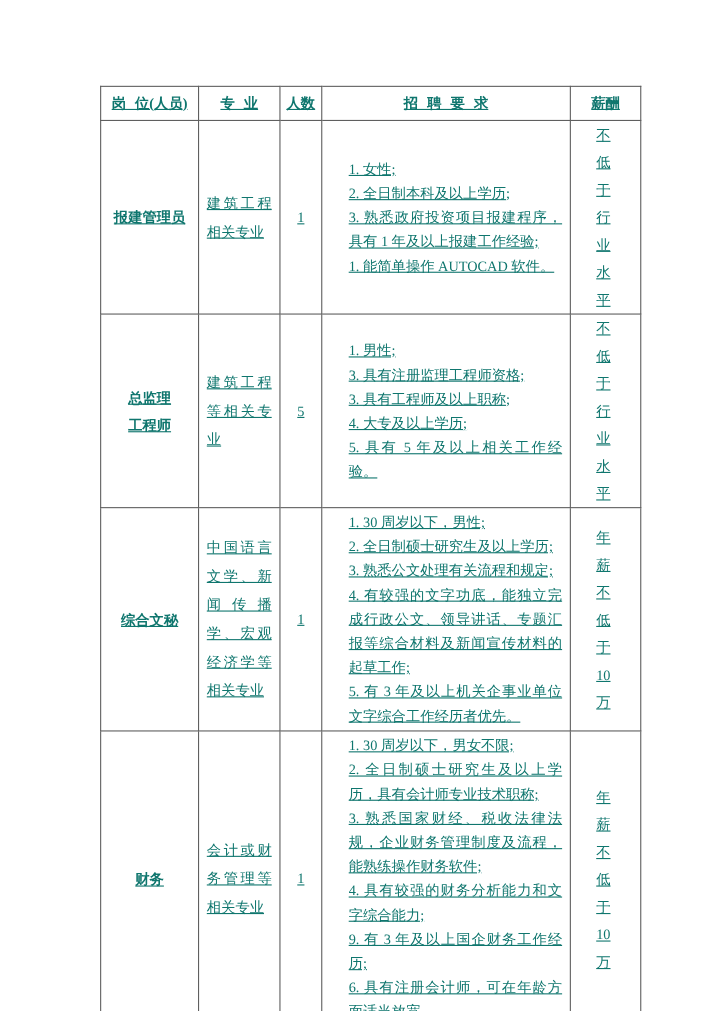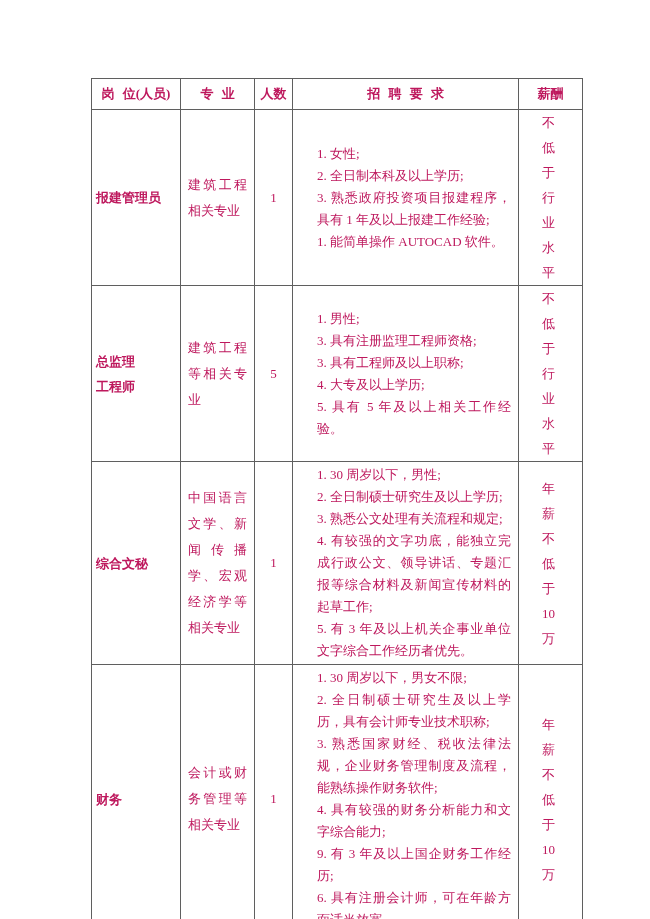--- a/index.html
+++ b/index.html
@@ -28,36 +28,38 @@
   table.recruit col.c-major  { width: 74px; }
   table.recruit col.c-count  { width: 38px; }
   table.recruit col.c-req    { width: 226px; }
   table.recruit col.c-salary { width: 64px; }
 
   table.recruit th,
   table.recruit td {
     border: 1px solid #5f5f5f;
     font-size: 13px;
     vertical-align: middle;
-    color: #be185d;
+    color: #0f766e;
     box-sizing: border-box;
+    text-decoration: underline;
   }
   tr.header-row { height: 31px; }
   tr.row-1 { height: 134px; }
   tr.row-2 { height: 130px; }
   tr.row-3 { height: 185px; }
   tr.row-4 { height: 243px; }
 
   table.recruit th {
     font-weight: bold;
     text-align: center;
     word-spacing: 5px;
     padding: 2px;
   }
   td.cell-pos {
+    text-align: center;
     font-weight: bold;
     white-space: pre-line;
     line-height: 25px;
     padding: 0 4px;
   }
   td.cell-major {
     text-align: justify;
     text-justify: inter-ideograph;
     line-height: 26px;
     padding: 0 7px;

